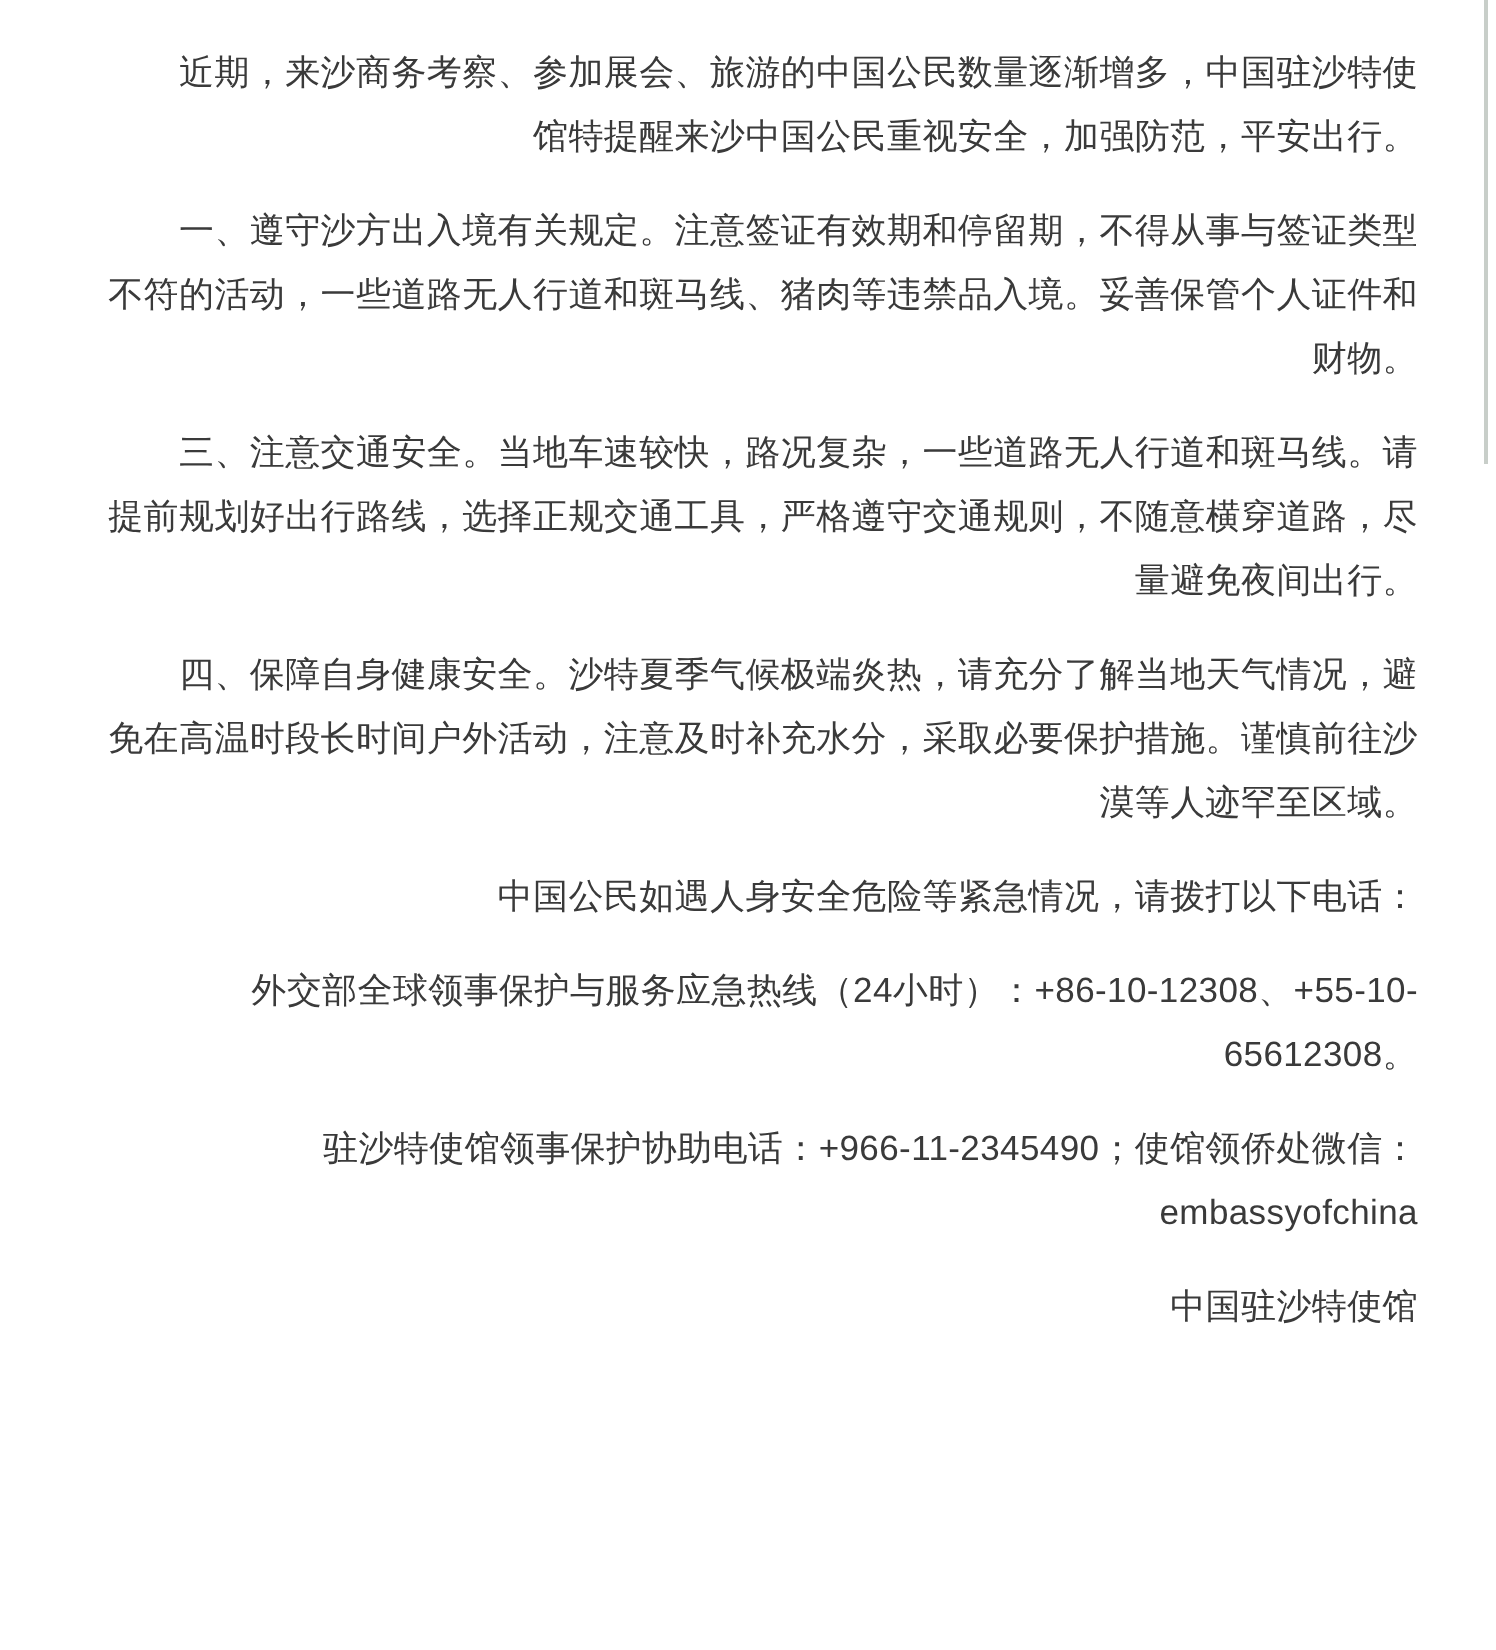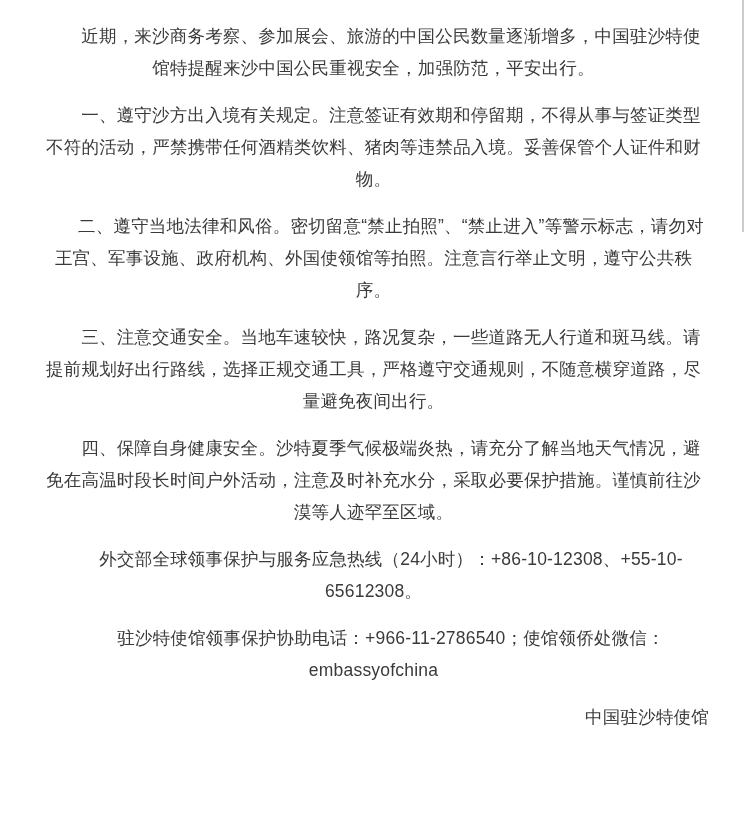--- a/index.html
+++ b/index.html
@@ -18,21 +18,21 @@
   .page {
     box-sizing: border-box;
     width: 748px;
     padding: 5px 39px 0 38px;
   }
   .para {
     margin: 15px 0;
     font-size: 17.5px;
     line-height: 32px;
     text-indent: 2em;
-    text-align: center;
+    text-align: right;
     letter-spacing: 0.2px;
     word-break: break-word;
   }
   .sig {
     margin: 15px 0;
     font-size: 17.5px;
     line-height: 32px;
     text-indent: 0;
     text-align: right;
     letter-spacing: 0.2px;
@@ -44,23 +44,23 @@
     width: 2px;
     height: 232px;
     background: #c8cec9;
   }
 </style>
 </head>
 <body>
 
 <div class="page">
   <p class="para">近期，来沙商务考察、参加展会、旅游的中国公民数量逐渐增多，中国驻沙特使馆特提醒来沙中国公民重视安全，加强防范，平安出行。</p>
-  <p class="para">一、遵守沙方出入境有关规定。注意签证有效期和停留期，不得从事与签证类型不符的活动，严禁携带任何酒精类饮料、猪肉等违禁品入境。妥善保管个人证件和财物。</p>
-  <p class="para">二、遵守当地法律和风俗。密切留意“禁止拍照”、“禁止进入”等警示标志，请勿对王宫、军事设施、政府机构、外国使领馆等拍照。注意言行举止文明，遵守公共秩序。</p>
+  <p class="para">一、遵守沙方出入境有关规定。注意签证有效期和停留期，不得从事与签证类型不符的活动，一些道路无人行道和斑马线、猪肉等违禁品入境。妥善保管个人证件和财物。</p>
   <p class="para">三、注意交通安全。当地车速较快，路况复杂，一些道路无人行道和斑马线。请提前规划好出行路线，选择正规交通工具，严格遵守交通规则，不随意横穿道路，尽量避免夜间出行。</p>
   <p class="para">四、保障自身健康安全。沙特夏季气候极端炎热，请充分了解当地天气情况，避免在高温时段长时间户外活动，注意及时补充水分，采取必要保护措施。谨慎前往沙漠等人迹罕至区域。</p>
+  <p class="para">中国公民如遇人身安全危险等紧急情况，请拨打以下电话：</p>
   <p class="para">外交部全球领事保护与服务应急热线（24小时）：+86-10-12308、+55-10-65612308。</p>
-  <p class="para">驻沙特使馆领事保护协助电话：+966-11-2786540；使馆领侨处微信：embassyofchina</p>
+  <p class="para">驻沙特使馆领事保护协助电话：+966-11-2345490；使馆领侨处微信：embassyofchina</p>
   <p class="sig">中国驻沙特使馆</p>
 
 </div>
 
 <div class="scrollbar-thumb"></div>
 
 </body></html>

